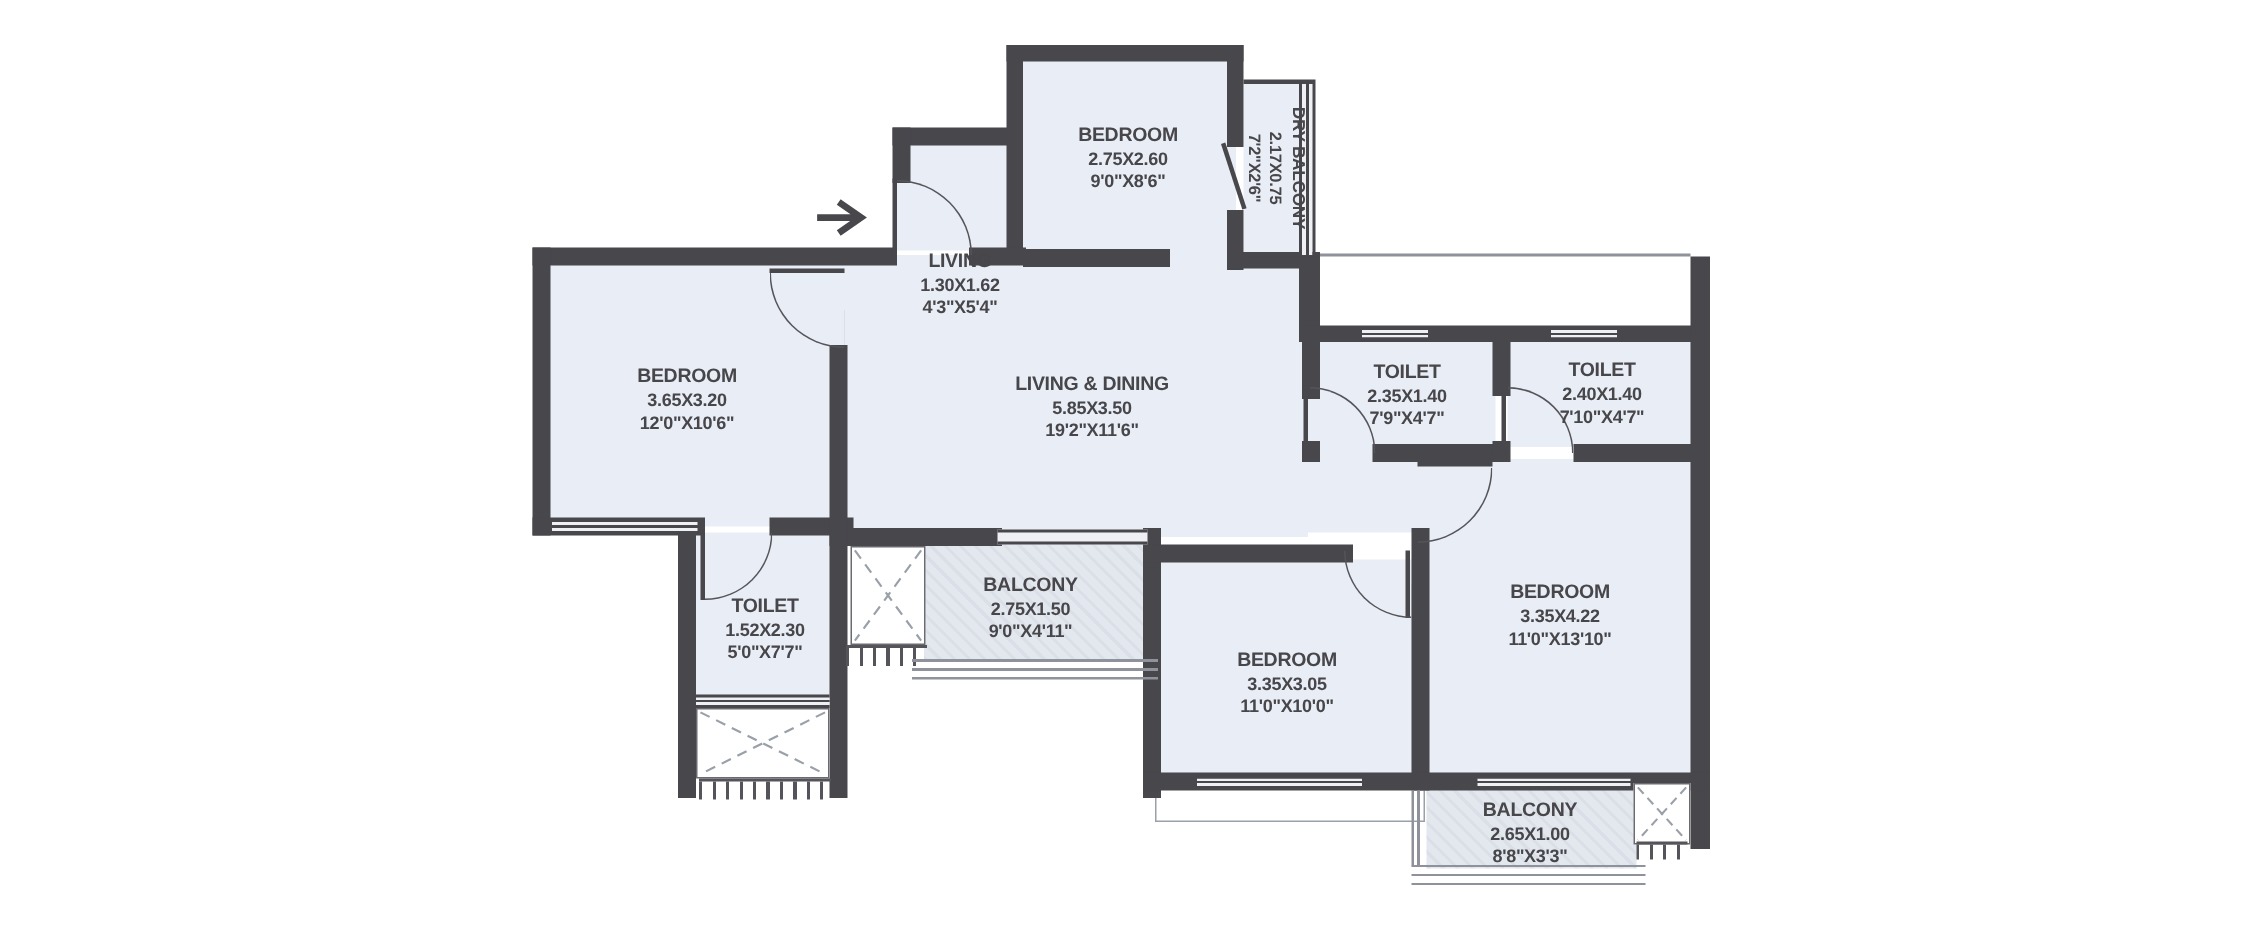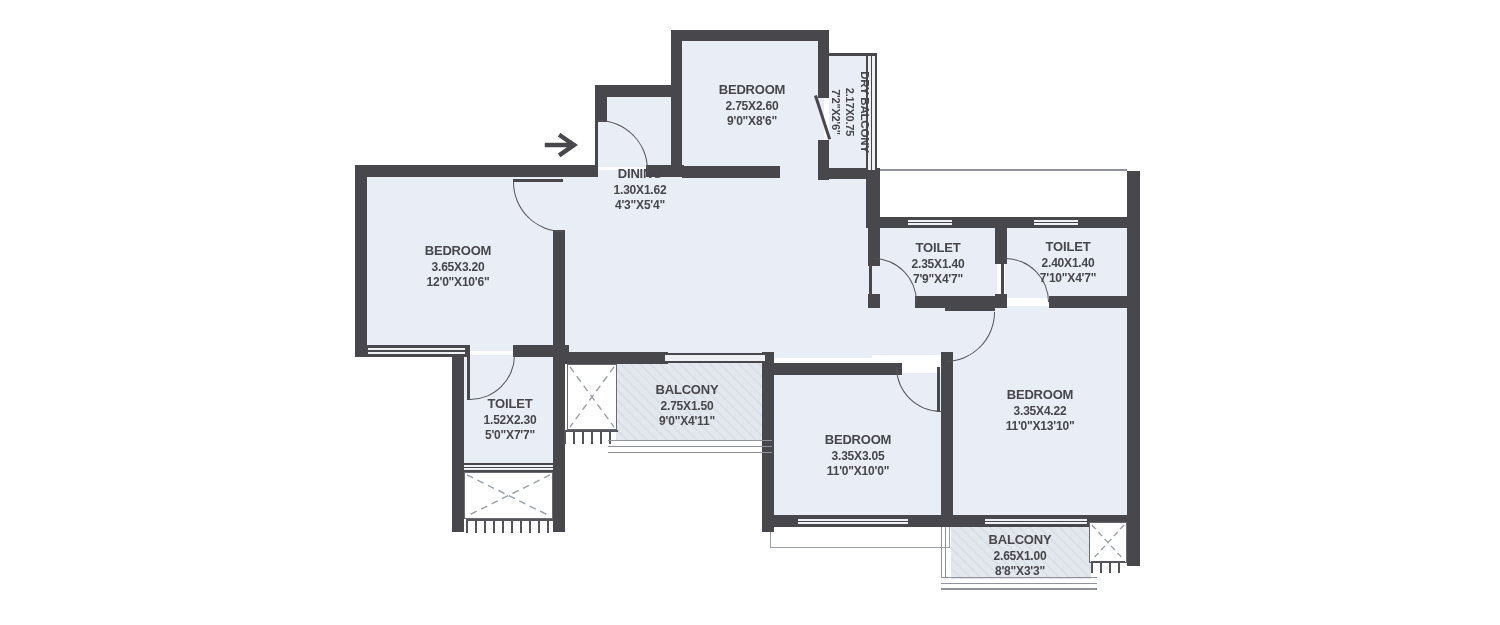--- a/index.html
+++ b/index.html
@@ -166,28 +166,33 @@
     <span class="nm">BEDROOM</span>
     <span class="dm">2.75X2.60</span>
     <span class="dm">9'0"X8'6"</span>
   </div>
   <div class="lbl rot" style="left:850px;top:112px;font-size:11px">
     <span class="nm" style="font-size:11.5px">DRY BALCONY</span>
     <span class="dm" style="font-size:11px">2.17X0.75</span>
     <span class="dm" style="font-size:11px">7'2"X2'6"</span>
   </div>
   <div class="lbl" style="left:640px;top:190px">
-    <span class="nm">DINING</span>
+    <span class="nm">LIVING</span>
     <span class="dm">1.30X1.62</span>
     <span class="dm">4'3"X5'4"</span>
   </div>
   <div class="lbl" style="left:458px;top:267px">
     <span class="nm">BEDROOM</span>
     <span class="dm">3.65X3.20</span>
     <span class="dm">12'0"X10'6"</span>
+  </div>
+  <div class="lbl" style="left:728px;top:272px">
+    <span class="nm">LIVING &amp; DINING</span>
+    <span class="dm">5.85X3.50</span>
+    <span class="dm">19'2"X11'6"</span>
   </div>
   <div class="lbl" style="left:938px;top:264px">
     <span class="nm">TOILET</span>
     <span class="dm">2.35X1.40</span>
     <span class="dm">7'9"X4'7"</span>
   </div>
   <div class="lbl" style="left:1068px;top:263px">
     <span class="nm">TOILET</span>
     <span class="dm">2.40X1.40</span>
     <span class="dm">7'10"X4'7"</span>

